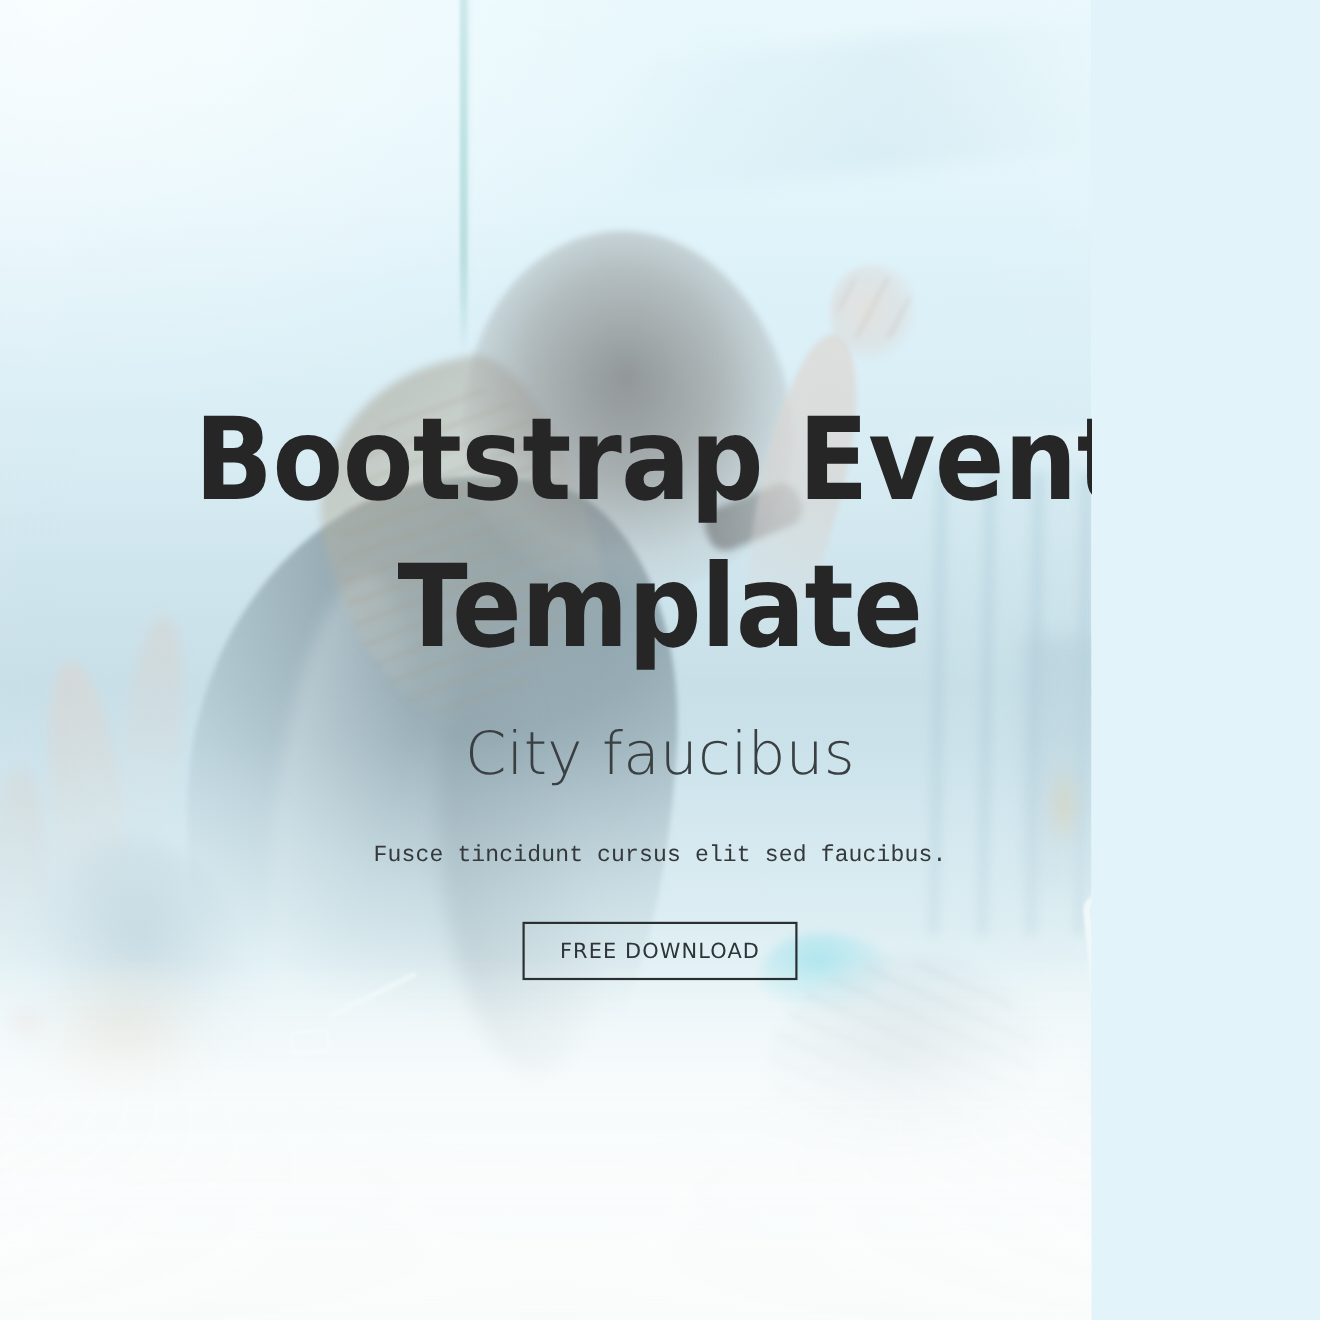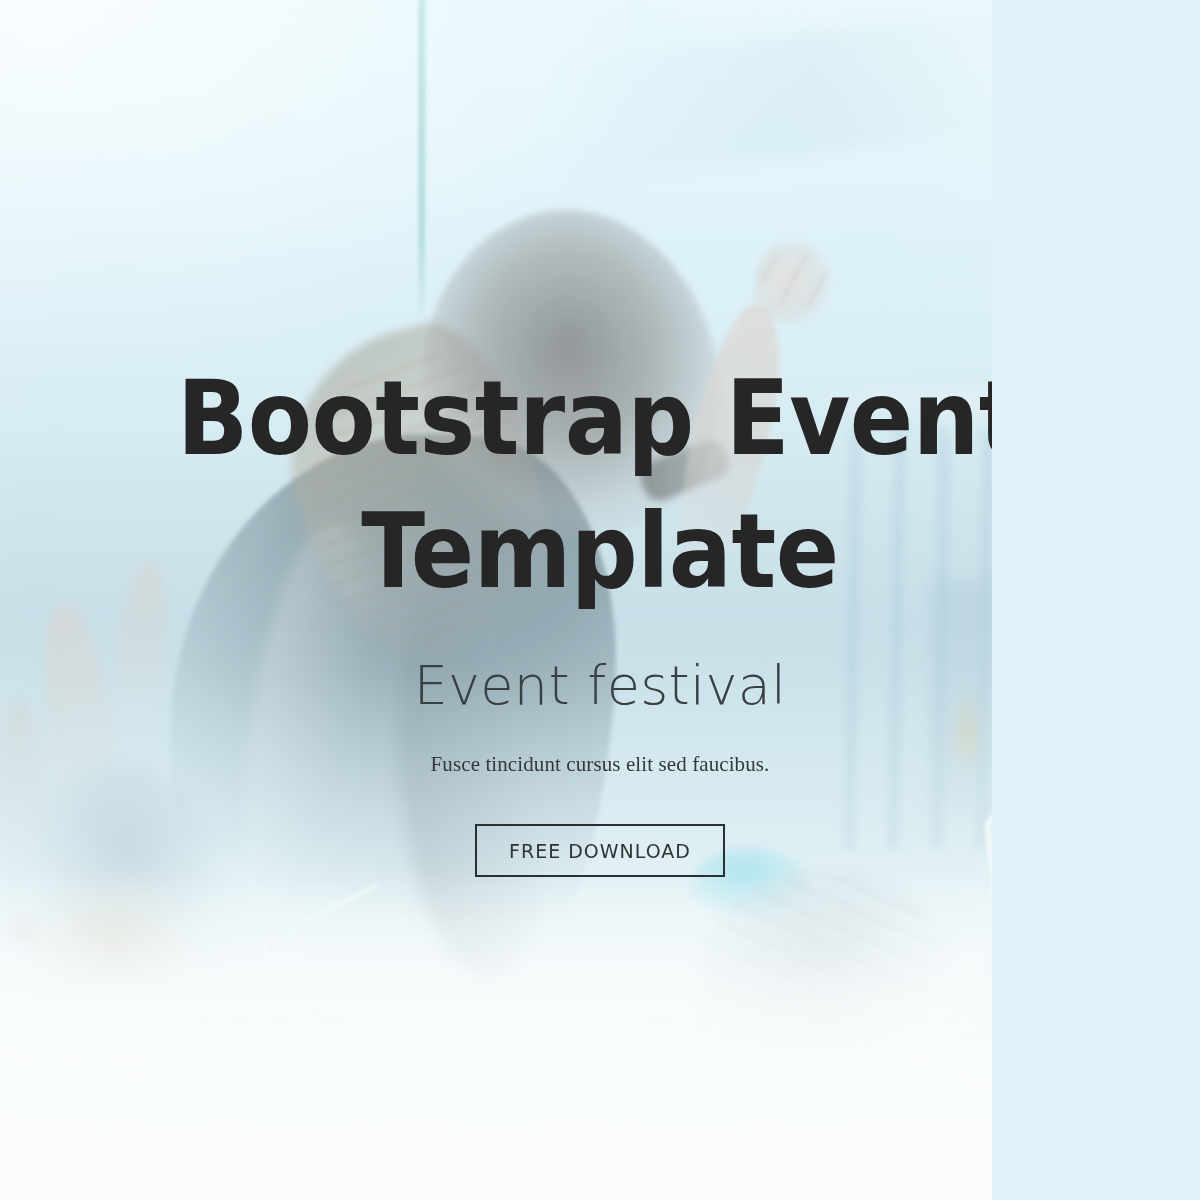--- a/index.html
+++ b/index.html
@@ -478,27 +478,27 @@
     font-family:"DejaVu Sans", sans-serif;
     font-weight:300;
     font-size:54px;
     line-height:1.1;
     letter-spacing:0.3px;
     color:#3a3f42;
     margin-top:38px;
   }
 
   #hero-lead {
-    font-family:Liberation Serif, serif;
+    font-family:Liberation Mono, monospace;
     font-weight:400;
     font-size:21px;
     line-height:1.4;
     letter-spacing:0.1px;
     color:#35393b;
-    margin-top:34px;
+    margin-top:48px;
   }
 
   .hero-buttons {
     margin-top:45px;
     display:flex;
     gap:26px;
     align-items:center;
     justify-content:center;
   }
   .btn-outline {
@@ -580,21 +580,21 @@
     <div class="wash-corner-tl"></div>
     <div class="wash-blur-bottom"></div>
     <div class="wash-bottom"></div>
     <div class="vignette"></div>
   </div>
 
   <div class="hero-content">
 
     <h1 id="hero-title">Bootstrap Event Template</h1>
 
-    <h2 id="hero-subtitle">Event festival</h2>
+    <h2 id="hero-subtitle">City faucibus</h2>
 
     <p id="hero-lead">Fusce tincidunt cursus elit sed faucibus.</p>
 
     <div class="hero-buttons">
       <a class="btn-outline" href="#">FREE DOWNLOAD</a>
     </div>
 
   </div>
 
 </section>

